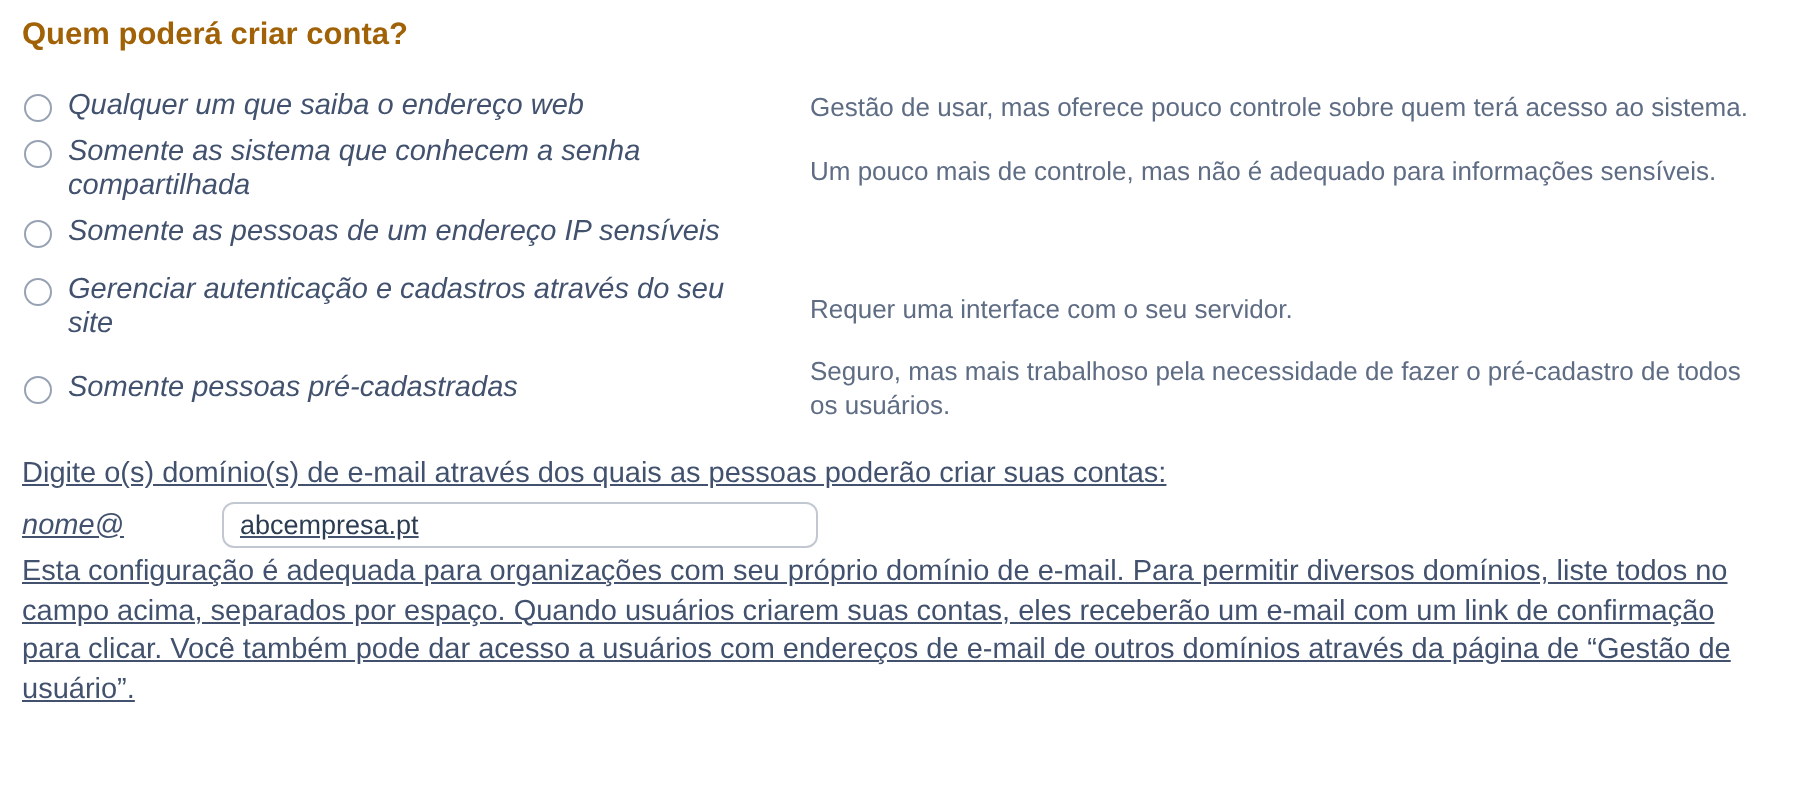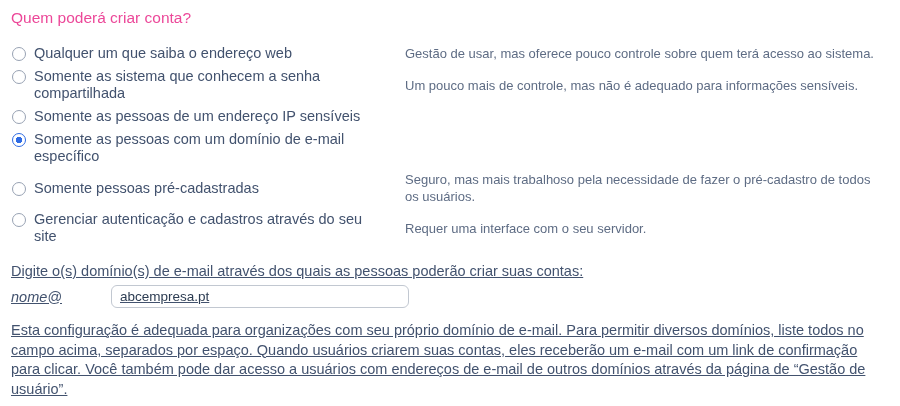--- a/index.html
+++ b/index.html
@@ -6,53 +6,53 @@
   * { box-sizing: border-box; }
   html, body { margin: 0; padding: 0; }
   body {
     width: 900px; height: 406px; background: #ffffff;
     font-family: "Liberation Sans", sans-serif;
     color: #42526e; overflow: hidden;
   }
   .page { padding: 9px 10px 0 11px; }
   .title {
     margin: 0 0 18px 0;
-    font-size: 15.5px; font-weight: 400; color: #ec4899;
+    font-size: 15.5px; font-weight: 700; color: #a16207;
   }
   .rows { }
   .row { display: flex; align-items: center; margin-bottom: 6px; }
   .opt { width: 394px; flex-shrink: 0; display: flex; align-items: flex-start; }
   .radio {
     width: 14px; height: 14px; border-radius: 50%;
     border: 1.5px solid #98a2b3; background: #ffffff;
     flex-shrink: 0; margin: 2px 0 0 1px; cursor: pointer;
   }
   .radio.checked {
     border-color: var(--accent);
     background: radial-gradient(circle, var(--accent) 0 3.1px, #ffffff 3.4px 100%);
   }
   .opt-label {
     margin-left: 8px; max-width: 345px;
-    font-size: 14.5px; line-height: 17px; color: #42526e; cursor: pointer;
+    font-size: 14.5px; line-height: 17px; color: #42526e; cursor: pointer; font-style: italic;
   }
   .desc {
     flex: 1; padding-right: 6px;
     font-size: 13px; line-height: 17px; color: #5e6c84;
   }
   .domain-section { margin-top: 17px; text-decoration: underline; }
   .instruction { font-size: 14.5px; line-height: 19px; color: #42526e; }
   .input-row { display: flex; align-items: center; margin-top: 4px; gap: 44px; }
   .prefix { font-style: italic; font-size: 14.5px; color: #42526e; }
   .domain-input {
     margin-left: 5px; width: 298px; height: 23px;
     border: 1px solid #c2c8d1; border-radius: 6px;
     padding: 0 8px; font-size: 13.5px; color: #2c3c52;
     font-family: "Liberation Sans", sans-serif; outline: none; background: #fff;
   }
-  .help { margin-top: 13px; font-size: 14.5px; line-height: 19.5px; color: #42526e; }
+  .help { margin-top: 3px; font-size: 14.5px; line-height: 19.5px; color: #42526e; }
 </style>
 </head>
 <body>
 
 <div class="page">
   <h2 class="title">Quem poderá criar conta?</h2>
 
   <div class="rows">
 
     <div class="row">
@@ -72,40 +72,36 @@
     </div>
 
     <div class="row">
       <div class="opt">
         <span class="radio"></span>
         <span class="opt-label">Somente as pessoas de um endereço IP sensíveis</span>
       </div>
     </div>
 
     <div class="row">
+    </div>
+
+    <div class="row">
       <div class="opt">
-        <span class="radio checked"></span>
-        <span class="opt-label">Somente as pessoas com um domínio de e-mail específico</span>
+        <span class="radio"></span>
+        <span class="opt-label">Gerenciar autenticação e cadastros através do seu site</span>
       </div>
+      <div class="desc">Requer uma interface com o seu servidor.</div>
     </div>
 
     <div class="row">
       <div class="opt">
         <span class="radio"></span>
         <span class="opt-label">Somente pessoas pré-cadastradas</span>
       </div>
       <div class="desc">Seguro, mas mais trabalhoso pela necessidade de fazer o pré-cadastro de todos os usuários.</div>
-    </div>
-
-    <div class="row">
-      <div class="opt">
-        <span class="radio"></span>
-        <span class="opt-label">Gerenciar autenticação e cadastros através do seu site</span>
-      </div>
-      <div class="desc">Requer uma interface com o seu servidor.</div>
     </div>
 
   </div>
 
   <div class="domain-section">
     <div class="instruction">Digite o(s) domínio(s) de e-mail através dos quais as pessoas poderão criar suas contas:</div>
     <div class="input-row">
       <span class="prefix">nome@</span>
       <input class="domain-input" type="text" value="abcempresa.pt" style="">
     </div>

